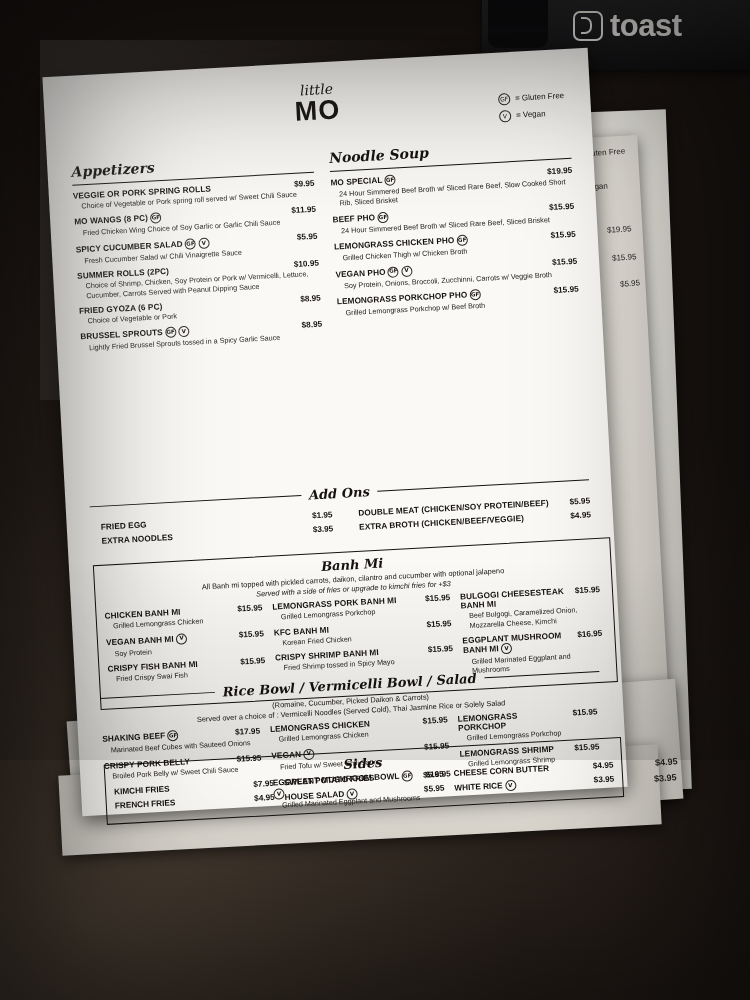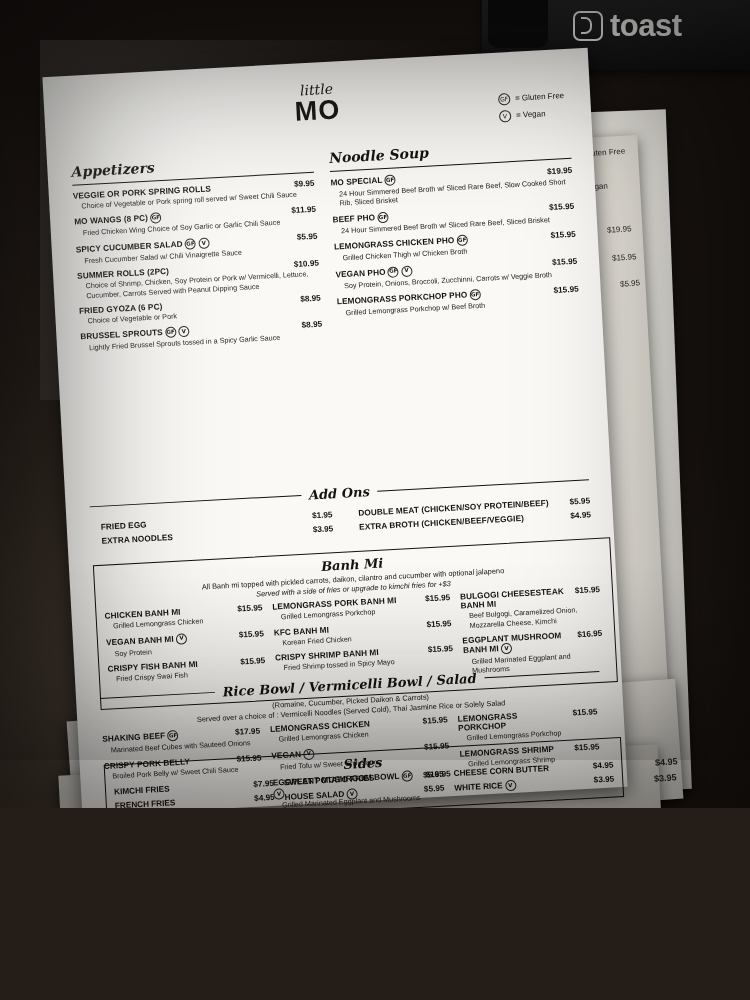--- a/index.html
+++ b/index.html
@@ -1,21 +1,21 @@
 <!DOCTYPE html>
 <html><head>
 <meta charset="utf-8">
 <style>
   html,body{margin:0;padding:0;}
   body{
     width:750px;height:1000px;overflow:hidden;
     background:#241d18;
     font-family:"Liberation Sans", sans-serif;
   }
-  #scene{position:relative;width:750px;height:808px;overflow:hidden;
+  #scene{position:relative;width:750px;height:1000px;overflow:hidden;
     background:
       radial-gradient(circle at 12% 92%, #4a3f34 0%, #2a221c 38%, #1b1512 70%),
       radial-gradient(circle at 88% 8%, #3b3129 0%, #1d1714 55%),
       linear-gradient(145deg,#2e261f 0%, #191411 100%);
   }
 
   
   .toast-dev{
     position:absolute;top:-8px;left:482px;width:276px;height:78px;
     background:linear-gradient(180deg,#2b2a2c 0%,#121113 100%);

